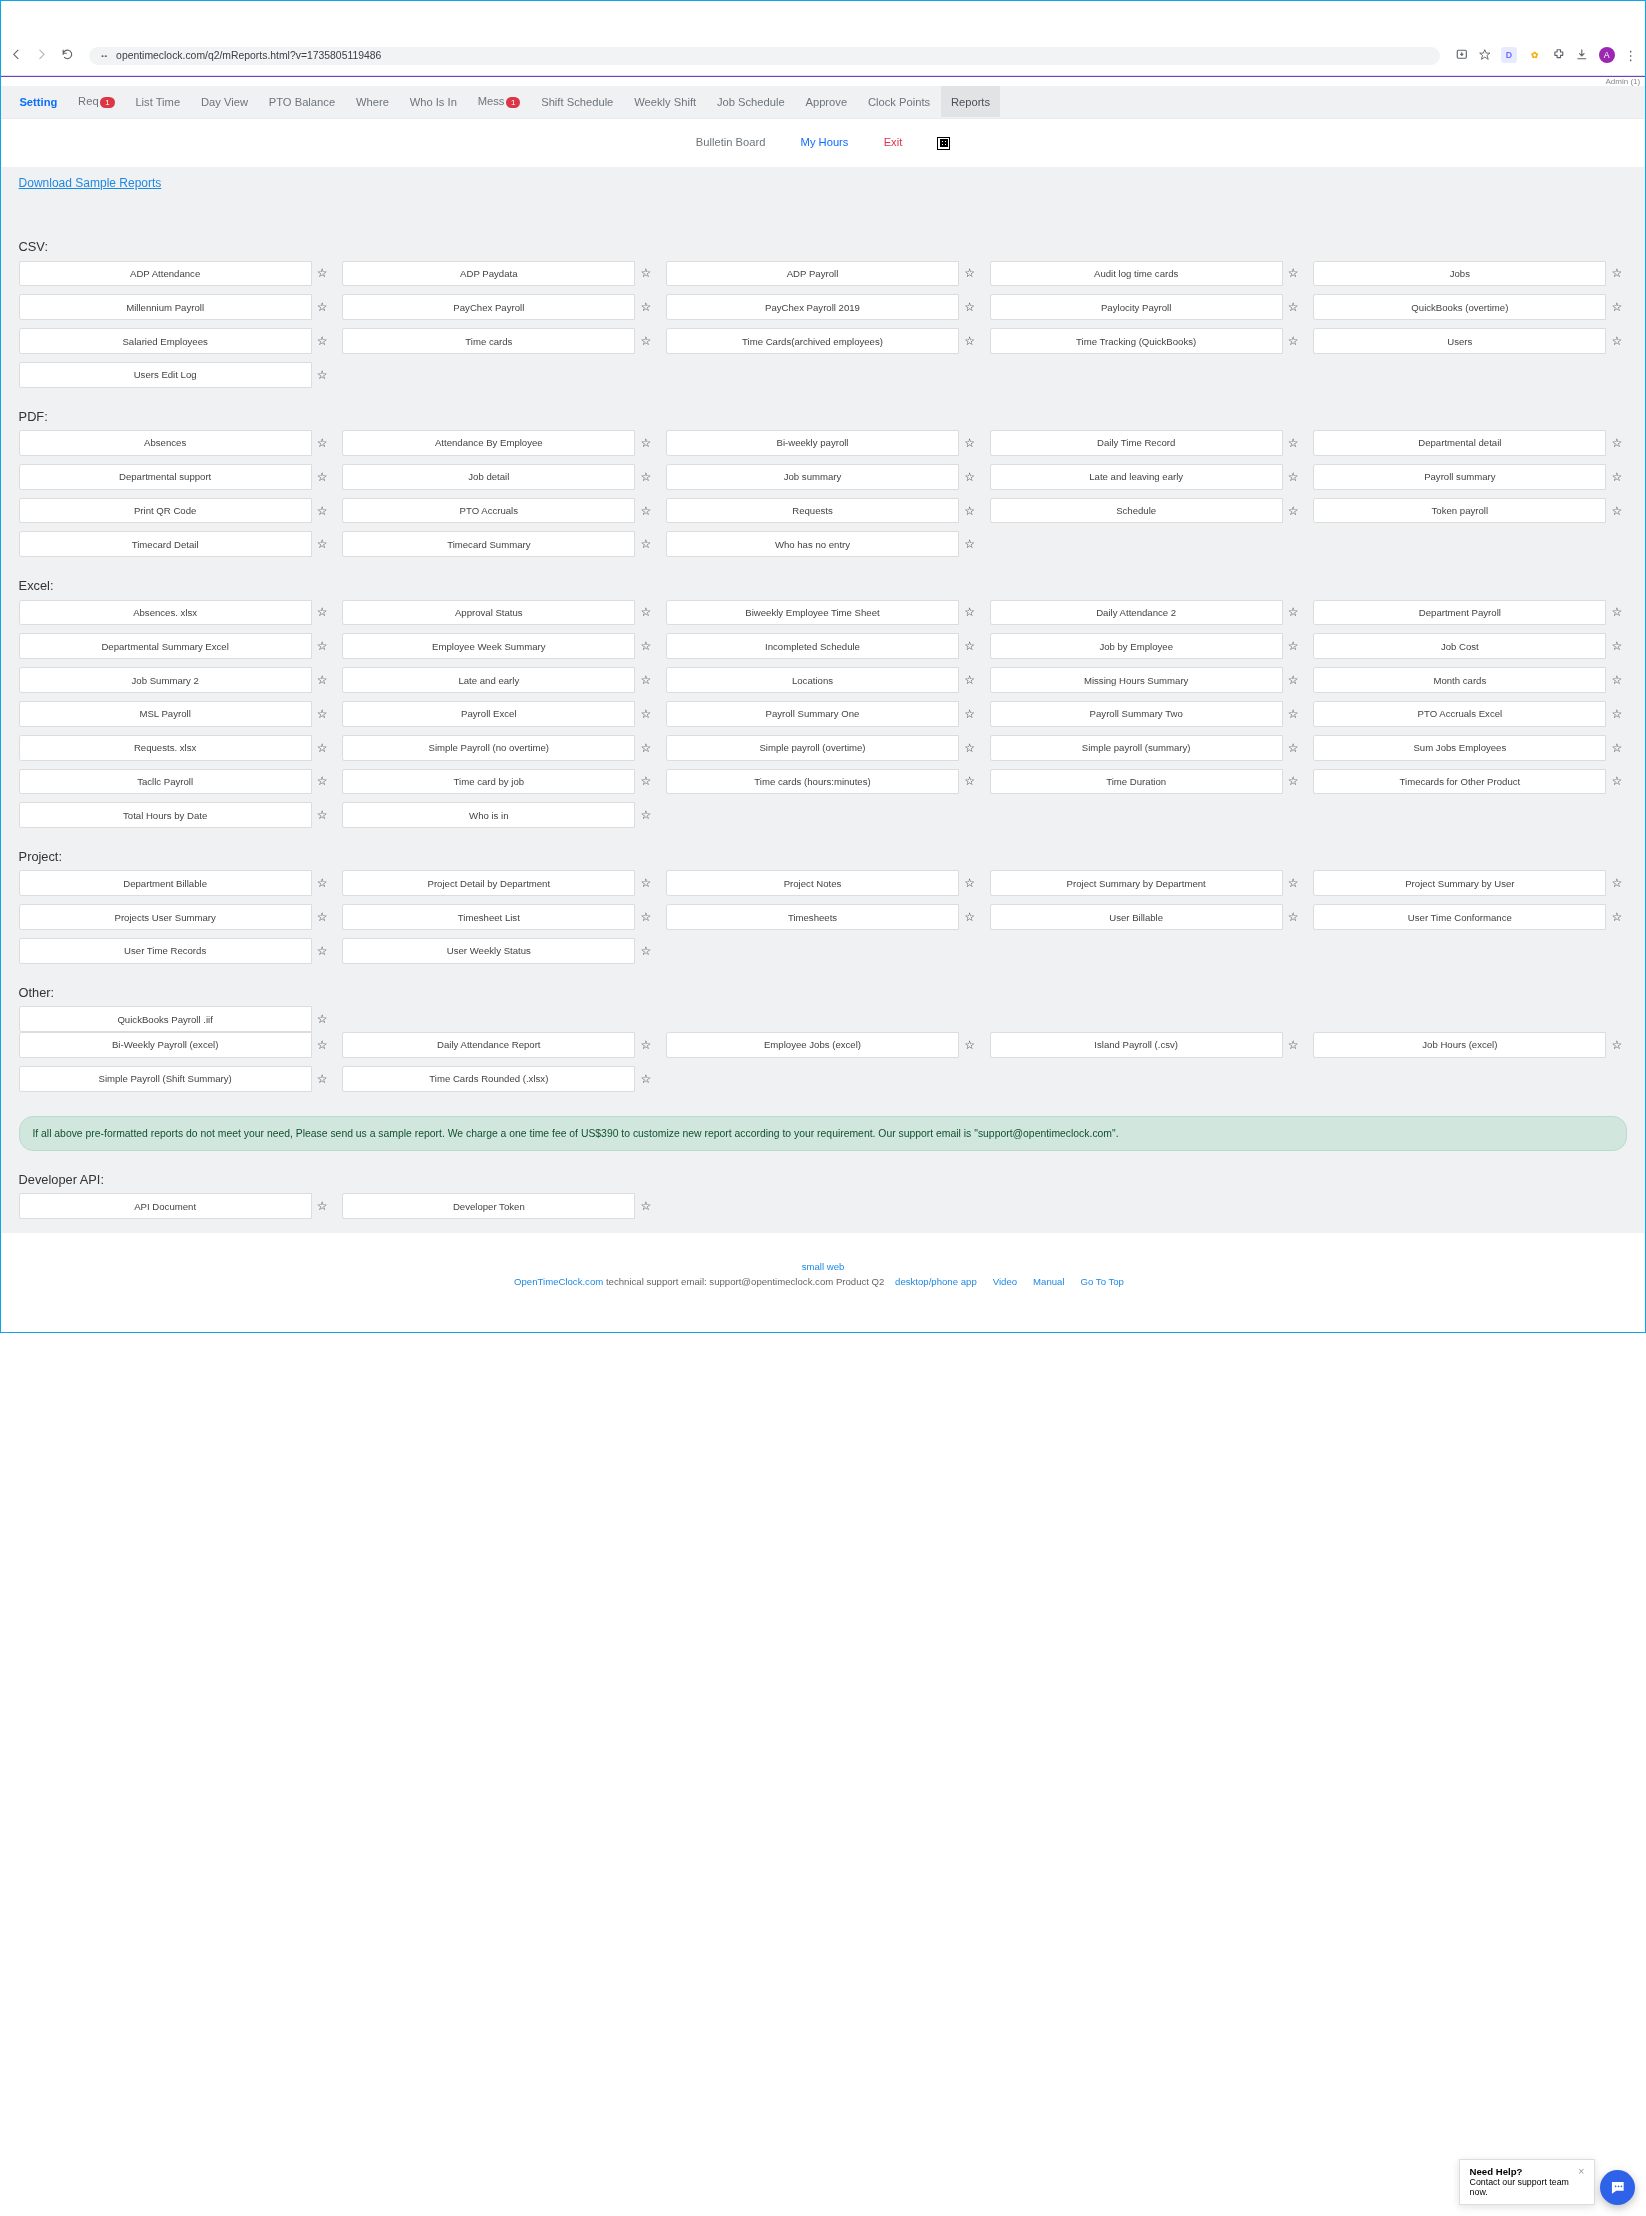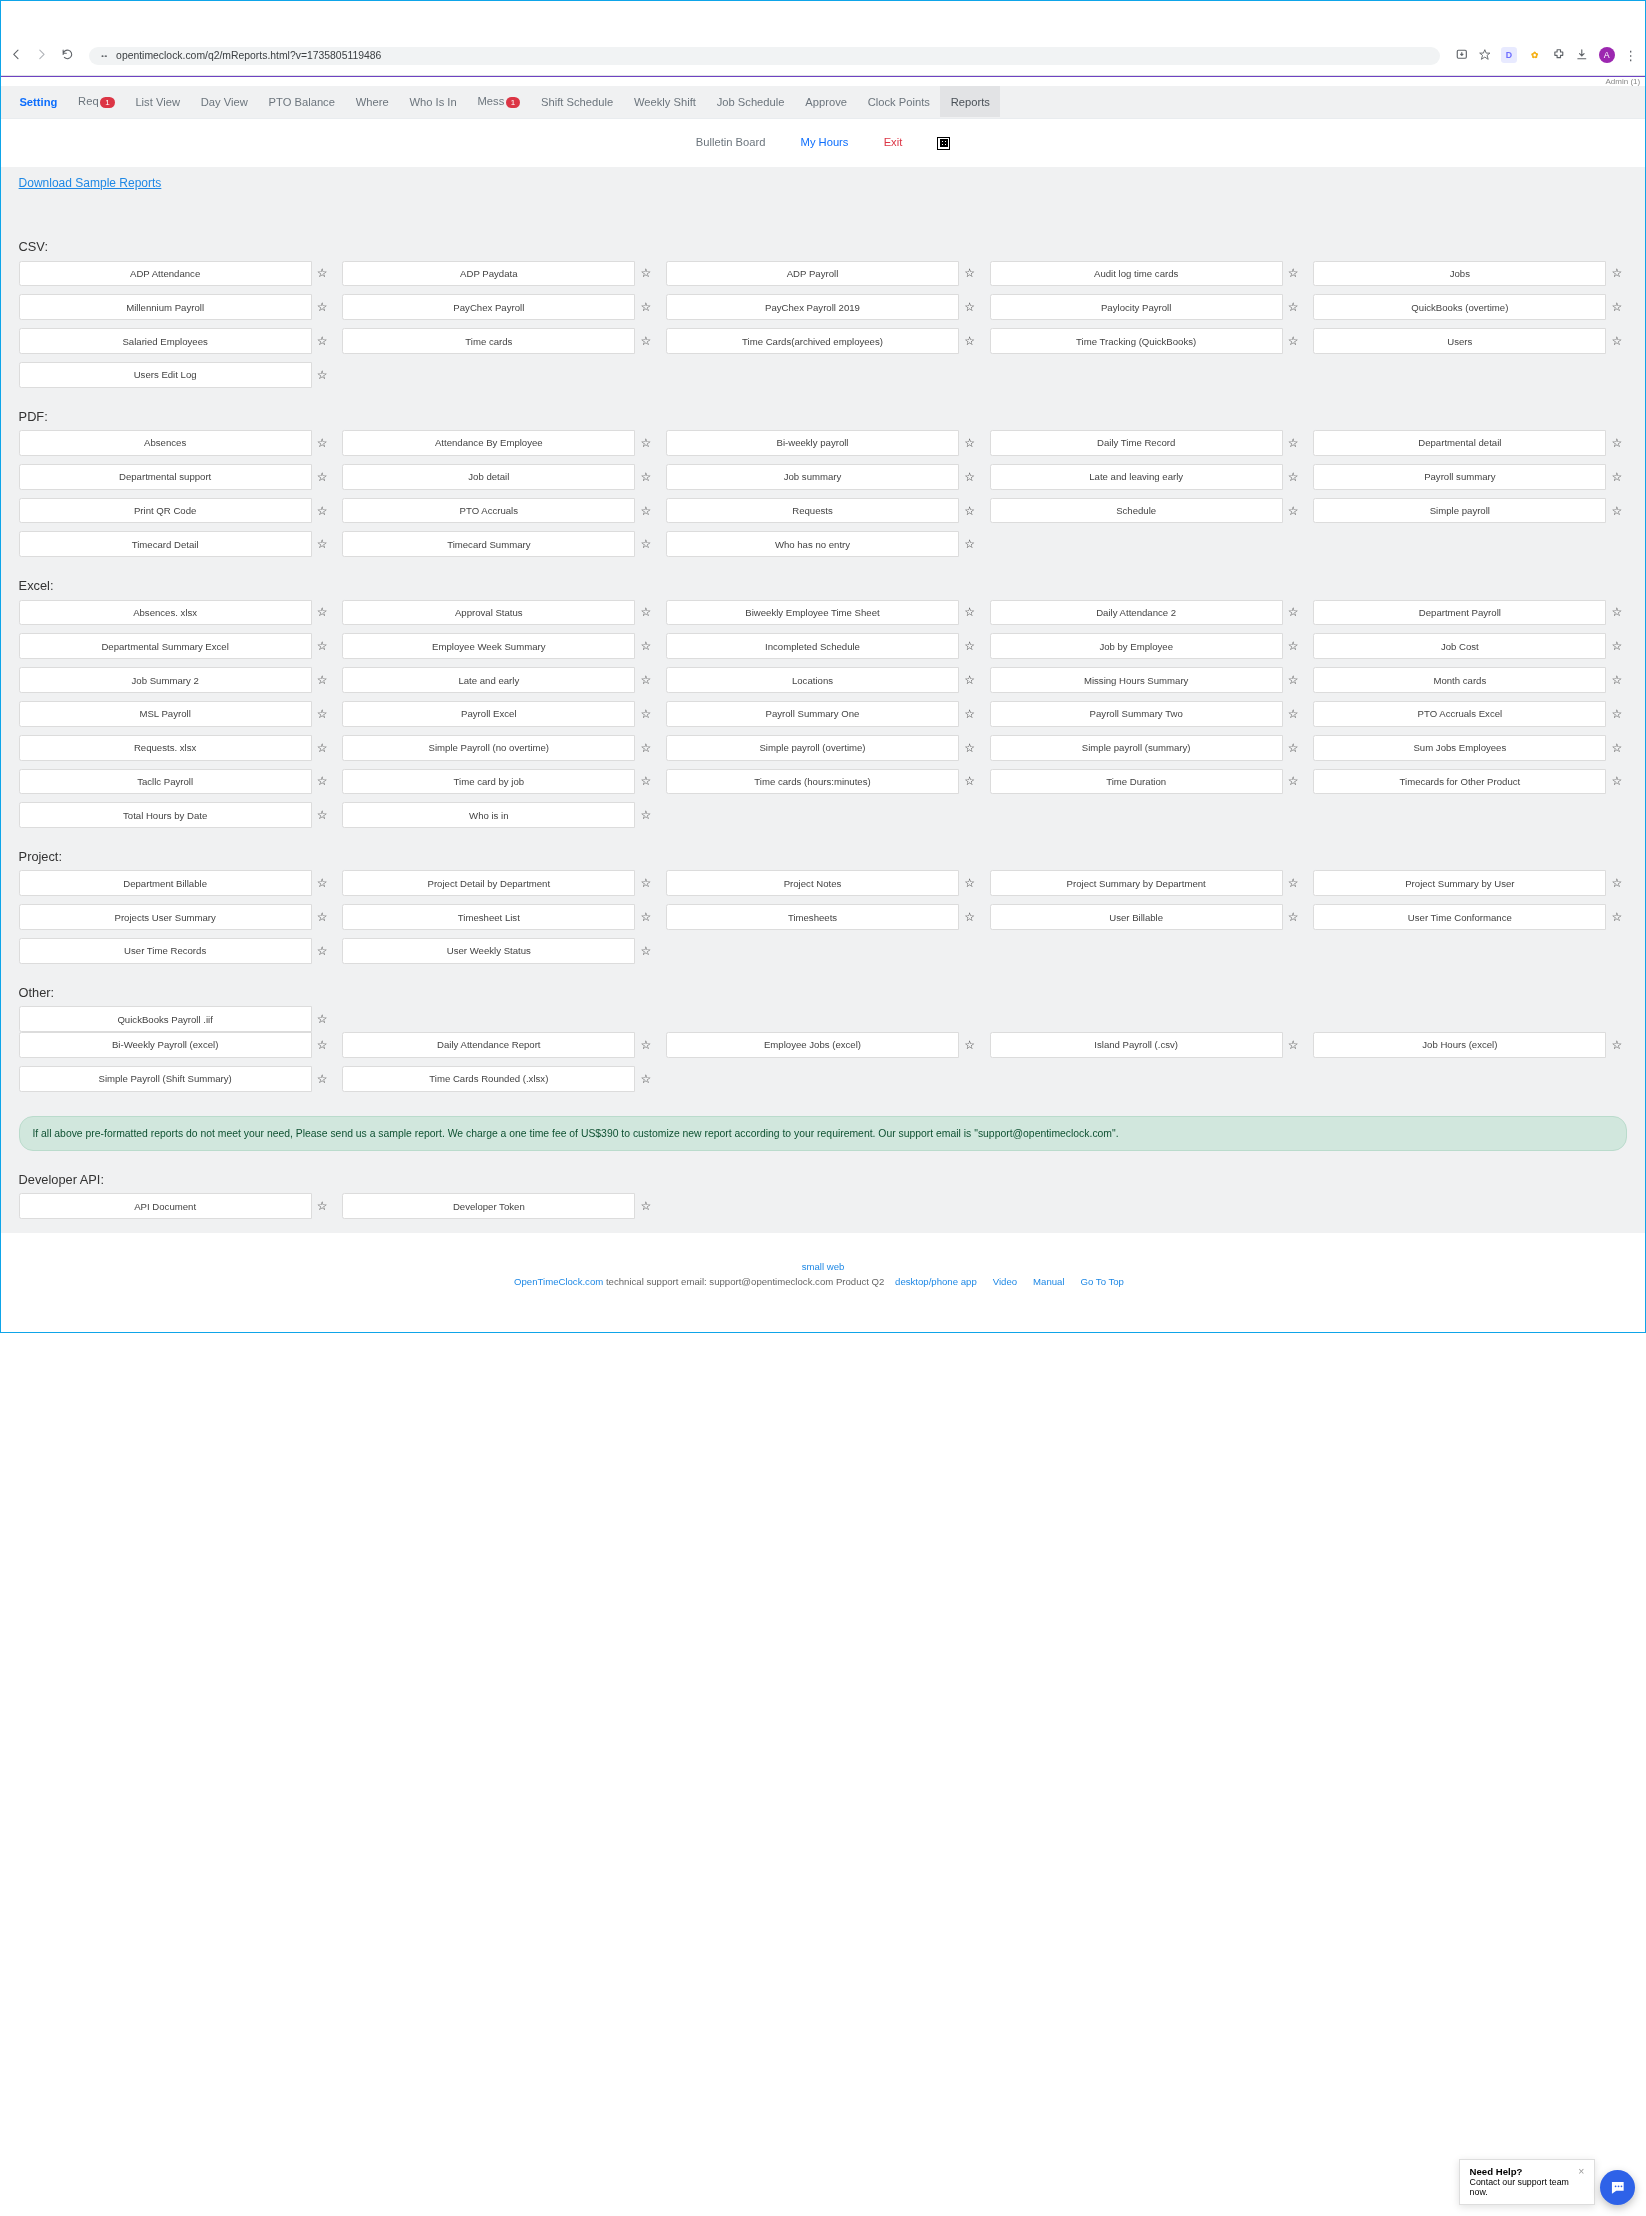--- a/index.html
+++ b/index.html
@@ -159,21 +159,21 @@
     <span class="avatar">A</span>
     <span class="kebab">⋮</span>
   </div>
 </div>
 
 <div class="app">
   <div class="admin-row">Admin (1)</div>
   <div class="tabs" id="main-tabs">
       <div class="tab active-setting">Setting</div>
       <div class="tab">Req<span class="badge">1</span></div>
-      <div class="tab">List View</div>
+      <div class="tab">List Time</div>
       <div class="tab">Day View</div>
       <div class="tab">PTO Balance</div>
       <div class="tab">Where</div>
       <div class="tab">Who Is In</div>
       <div class="tab">Mess<span class="badge">1</span></div>
       <div class="tab">Shift Schedule</div>
       <div class="tab">Weekly Shift</div>
       <div class="tab">Job Schedule</div>
       <div class="tab">Approve</div>
       <div class="tab">Clock Points</div>
@@ -312,21 +312,21 @@
             </div>
             <div class="report-cell">
               <div class="report-btn">Requests</div>
               <div class="star-btn">☆</div>
             </div>
             <div class="report-cell">
               <div class="report-btn">Schedule</div>
               <div class="star-btn">☆</div>
             </div>
             <div class="report-cell">
-              <div class="report-btn">Simple payroll</div>
+              <div class="report-btn">Token payroll</div>
               <div class="star-btn">☆</div>
             </div>
             <div class="report-cell">
               <div class="report-btn">Timecard Detail</div>
               <div class="star-btn">☆</div>
             </div>
             <div class="report-cell">
               <div class="report-btn">Timecard Summary</div>
               <div class="star-btn">☆</div>
             </div>

